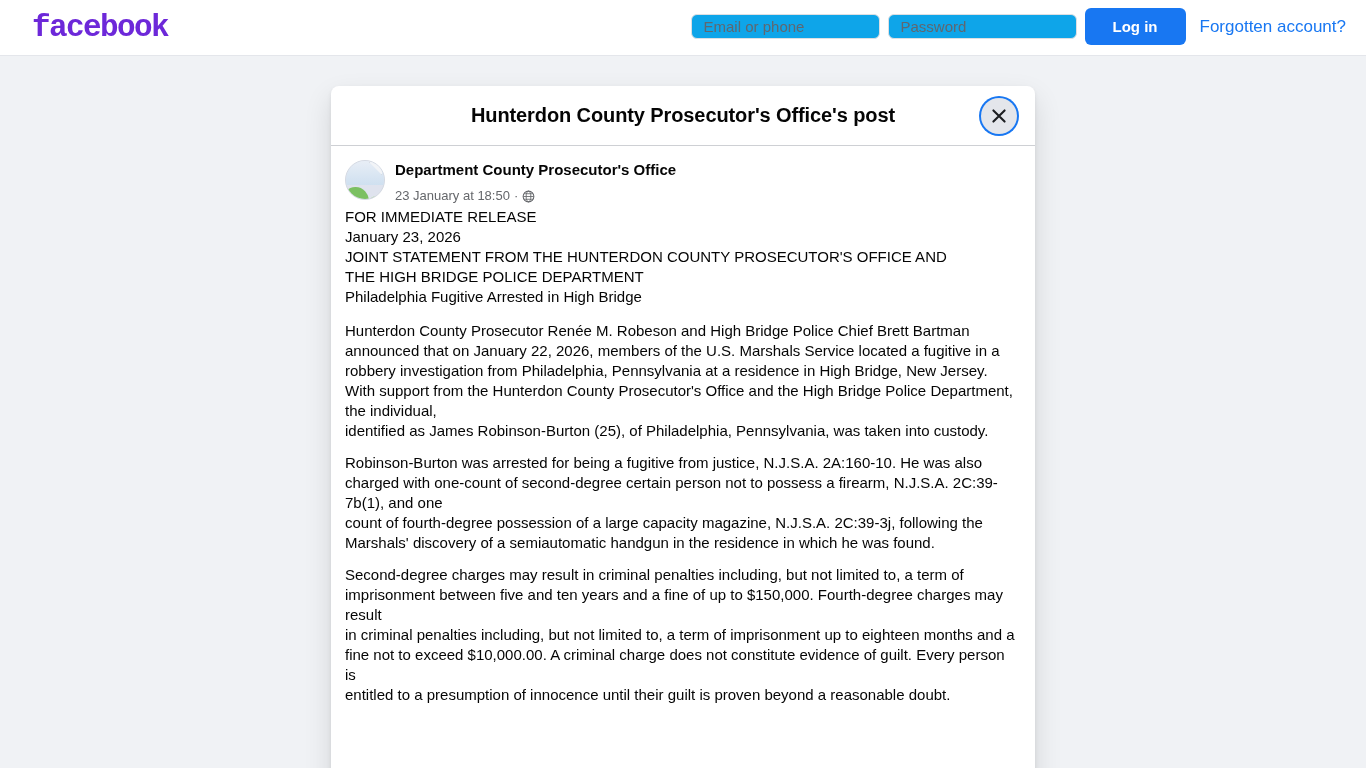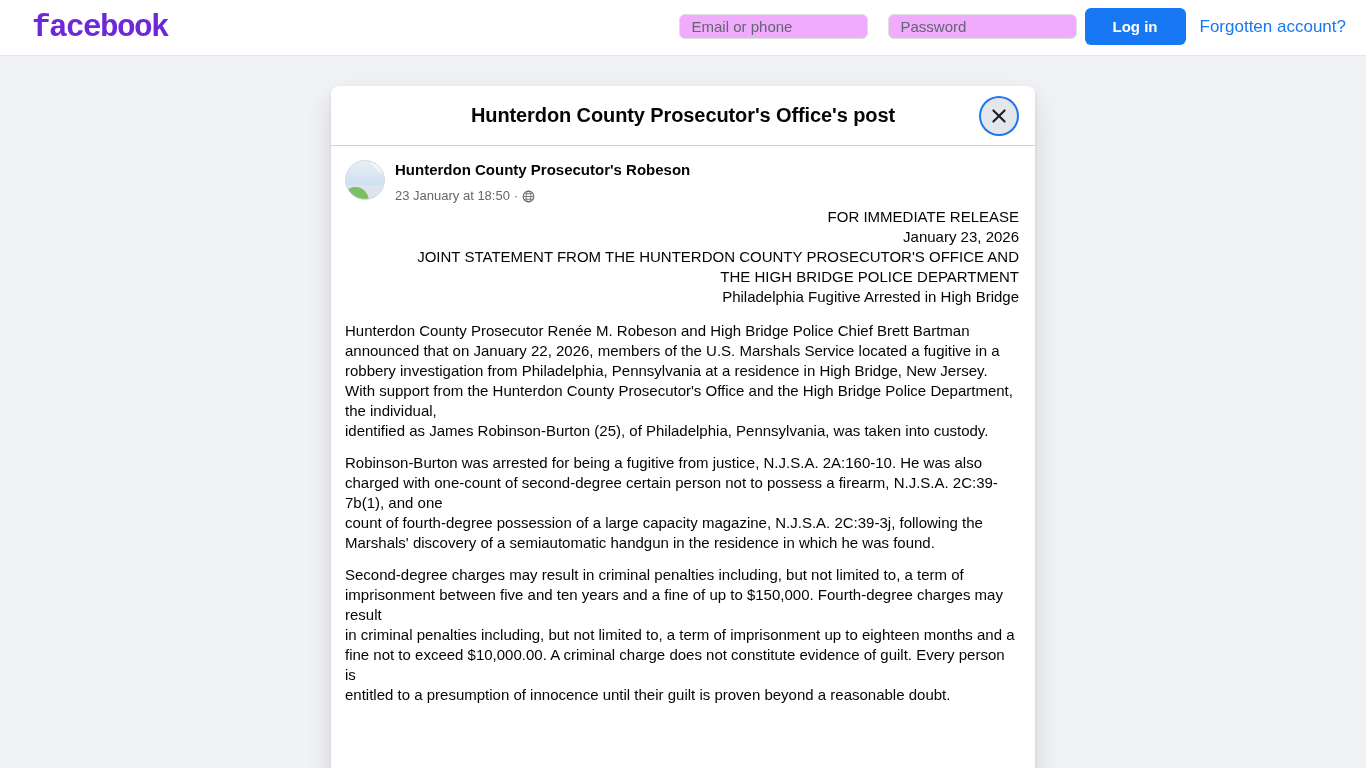--- a/index.html
+++ b/index.html
@@ -47,25 +47,25 @@
   }
   .login-input {
     width: 189px;
     height: 25px;
     border: 1px solid #dddfe2;
     border-radius: 6px;
     padding: 0 12px;
     font-size: 15px;
     font-family: "Liberation Sans", sans-serif;
     color: #1c1e21;
-    background: #f0abfc;
+    background: #0ea5e9;
     outline: none;
   }
   .login-input::placeholder { color: #606770; opacity: 1; }
-  .login-input.password { margin-left: 20px; }
+  .login-input.password { margin-left: 8px; }
   .login-btn {
     margin-left: 8px;
     height: 37px;
     padding: 0 28px;
     background: #1877f2;
     color: #ffffff;
     border: none;
     border-radius: 6px;
     font-size: 15px;
     font-weight: bold;
@@ -214,21 +214,21 @@
     font-size: 15px;
     line-height: 20px;
     color: #050505;
     font-family: "Liberation Sans", sans-serif;
   }
   .para {
     margin: 0 0 12px 0;
     white-space: pre-wrap;
     word-wrap: break-word;
   }
-  .para.first { margin-bottom: 14px; text-align: right; }
+  .para.first { margin-bottom: 14px; }
   .para:last-child { margin-bottom: 0; }
 </style>
 </head>
 <body>
 
 <div class="topbar">
   <div class="fb-logo">facebook</div>
 
   <div class="login-form">
     <input class="login-input email" type="text" placeholder="Email or phone" style="">
@@ -258,21 +258,21 @@
 
       <div class="post-head">
         <div class="avatar">
           <span class="sky"></span>
           <span class="hill"></span>
           <span class="hill2"></span>
           <span class="corner"></span>
         </div>
 
         <div class="post-meta">
-          <div class="post-author">Hunterdon County Prosecutor's Robeson</div>
+          <div class="post-author">Department County Prosecutor's Office</div>
           <div class="post-time">
             <span class="ts">23 January at 18:50</span>
             <span class="dot-sep">·</span>
             <span class="globe-icon">
               <svg width="13" height="13" viewBox="0 0 16 16" aria-hidden="true">
                 <circle cx="8" cy="8" r="6.6" fill="none" stroke="#65676b" stroke-width="1.3"></circle>
                 <ellipse cx="8" cy="8" rx="2.9" ry="6.6" fill="none" stroke="#65676b" stroke-width="1.1"></ellipse>
                 <path d="M1.6 8 H14.4 M2.6 4.6 H13.4 M2.6 11.4 H13.4" stroke="#65676b" stroke-width="1.05" fill="none"></path>
               </svg>
             </span>

